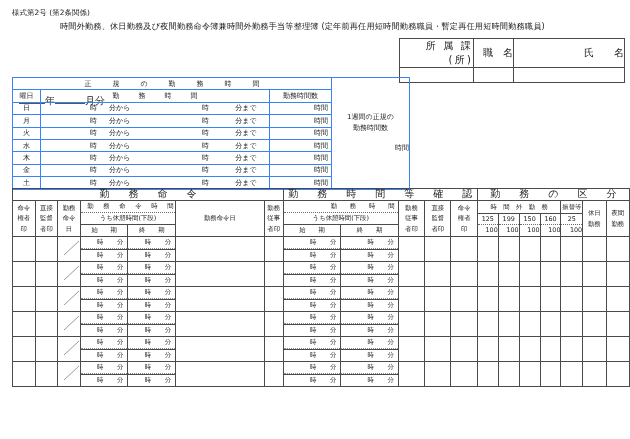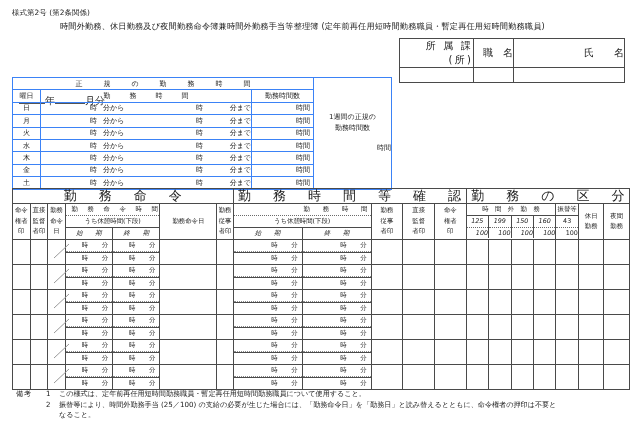--- a/index.html
+++ b/index.html
@@ -104,23 +104,23 @@
   .rc-week  { width: 78px; }
   .reg-table td.right { text-align: right; padding-right: 3px; }
   .time-line {
     display: flex;
     align-items: center;
     justify-content: flex-start;
     width: 100%;
     font-size: 7px;
   }
   .time-line span.a { width: 56px; text-align: right; }
-  .time-line span.b { width: 46px; text-align: left; padding-left: 6px;}
+  .time-line span.b { width: 46px; text-align: left; padding-left: 12px;}
   .time-line span.c { width: 54px; text-align: right; }
-  .time-line span.d { width: 46px; text-align: right; padding-left: 2px;}
+  .time-line span.d { width: 46px; text-align: center; padding-left: 14px;}
   .week-cell {
     text-align: left;
     vertical-align: top;
     font-size: 7px;
     line-height: 11.6px;
     padding: 1px 4px 0 2px;
   }
   .week-cell .l2 { text-align: center; }
   .week-cell .l3 { text-align: right; padding-top: 8px; }
 
@@ -136,36 +136,36 @@
     border: 1px solid #4a4a4a;
     font-size: 6.4px;
     padding: 0;
     text-align: center;
     vertical-align: middle;
     white-space: nowrap;
     line-height: 1.05;
   }
   .main-table td.grp {
     height: 11px;
-    font-size: 13px;
+    font-size: 10px;
     letter-spacing: 4.5px;
     text-indent: 4.5px;
     margin-top: 36px;
   }
   .main-table td.hcell { height: 33px; }
   .m-stack { display: block; line-height: 10.5px; }
   .sp1 { letter-spacing: 1.6px; text-indent: 1.6px; }
   .sp2 { letter-spacing: 3.2px; text-indent: 3.2px; }
 
   .inner-3 { display: block; }
   .inner-3 > div { height: 11px; line-height: 11px; }
   .inner-3 > div.b-d { border-bottom: 1px dotted #6b6b6b; text-align: right; }
   .inner-3 > div.b-s { border-bottom: 1px solid #4a4a4a; }
   .se-row { display: flex; height: 11px; }
-  .se-row > div { flex: 1 1 0; line-height: 11px; font-style: italic; }
+  .se-row > div { flex: 1 1 0; line-height: 11px; }
   .se-row > div.sep { border-right: 1px solid #4a4a4a; }
 
   
   .c-kenja   { width: 27px; }
   .c-kantoku { width: 27px; }
   .c-meirei  { width: 27px; }
   .c-start1  { width: 48px; }
   .c-end1    { width: 48px; }
   .c-naiyou  { width: 116px; }
   .c-juji1   { width: 22px; }
@@ -483,21 +483,21 @@
               </span>
             </div>
           </div>
         </div>
       </td>
       <td class="hcell" style="padding:0">
         <div class="inner-3">
           <div class="b-s">振替等</div>
           <div style="height:22px">
             <span class="frac" style="padding-top:0">
-              <span class="num">43</span>
+              <span class="num">25</span>
               <span class="den">100</span>
             </span>
           </div>
         </div>
       </td>
       <td class="hcell">
         <span class="m-stack">休日</span>
         <span class="m-stack">勤務</span>
       </td>
       <td class="hcell">
@@ -933,28 +933,14 @@
       <td>
             <div class="tm-cell">
               <span class="hh">時</span>
               <span class="mm">分</span>
             </div>
           </td>
     </tr>
   </tbody>
     </table>
 
-  <div class="remarks">
-    <div class="rlabel">備考</div>
-    <div class="ritems">
-      <div class="ritem">
-        <div class="rnum">1</div>
-        <div class="rtext">この様式は、定年前再任用短時間勤務職員・暫定再任用短時間勤務職員について使用すること。</div>
-      </div>
-      <div class="ritem">
-        <div class="rnum">2</div>
-        <div class="rtext">振替等により、時間外勤務手当 (25／100) の支給の必要が生じた場合には、「勤務命令日」を「勤務日」と読み替えるとともに、命令権者の押印は不要と</div>
-      </div>
-      <div class="rcont">なること。</div>
-    </div>
-  </div>
 
 </div>
 
 </body></html>

